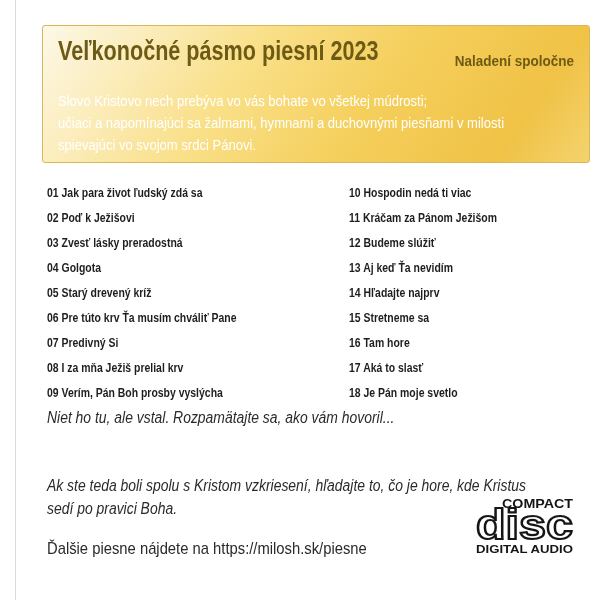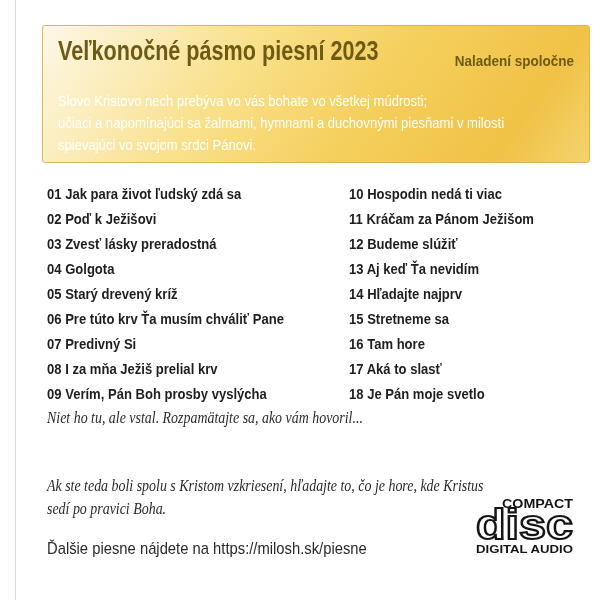--- a/index.html
+++ b/index.html
@@ -29,30 +29,30 @@
     white-space:nowrap; transform:scaleX(0.87); transform-origin:100% 0;
   }
   .verse {
     position:absolute; left:15px; top:64px;
     color:#ffffff; font-size:15px; font-weight:normal; line-height:22px;
   }
 
   
   .track-col {
     position:absolute; top:181px;
-    color:#1e1e1e; font-size:15px; font-weight:bold; line-height:25px;
+    color:#1e1e1e; font-size:12px; font-weight:bold; line-height:25px;
   }
   .track-col-left { left:35px; }
   .track-col-right { left:330px;margin-left:7px; }
   .track { white-space:nowrap; transform:scaleX(0.87); transform-origin:0 0; }
 
   
   .quote {
     position:absolute; left:35px;
-    font-style:italic; font-size:16px; color:#2a2a2a; line-height:23px;font-family:Liberation Serif, serif;
+    font-style:italic; font-size:16px; color:#2a2a2a; line-height:23px;
   }
   .quote-1 { top:406px; }
   .quote-2 { top:441px;margin-top:33px; }
 
   .footer-note {
     position:absolute; left:35px; top:539px;
     font-size:17px; color:#2a2a2a;
     white-space:nowrap; transform:scaleX(0.87); transform-origin:0 0;
   }
 

